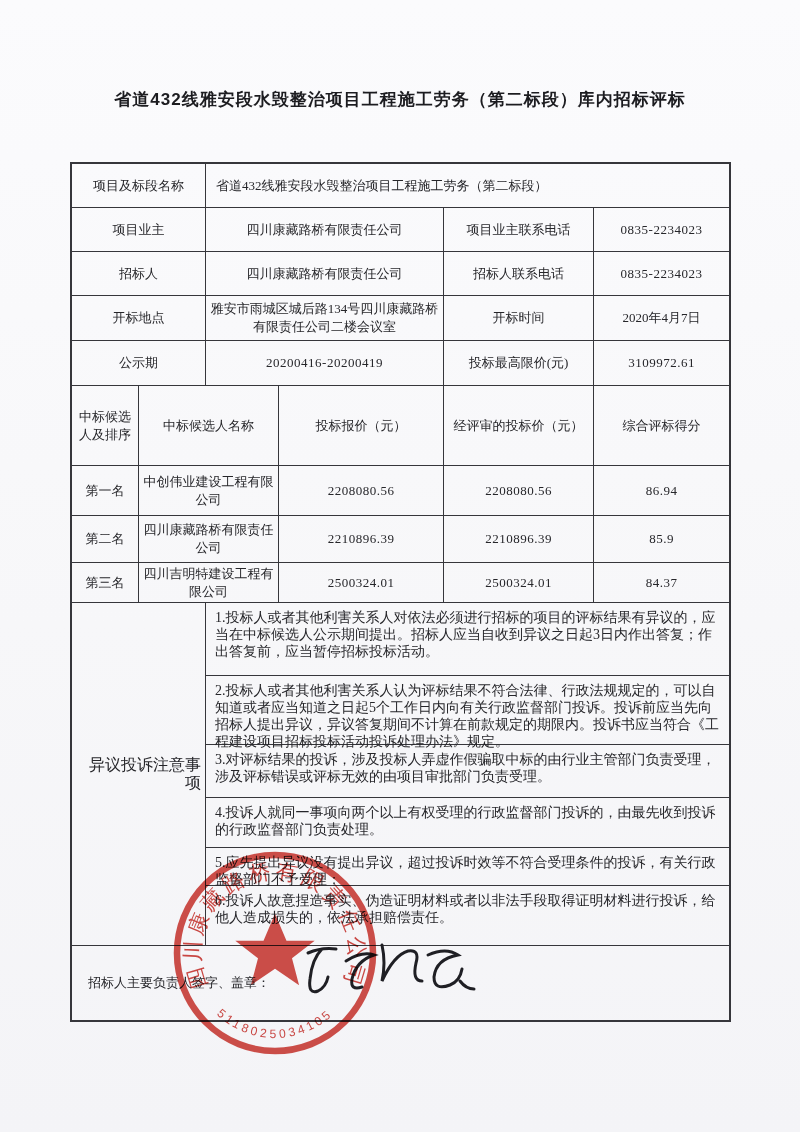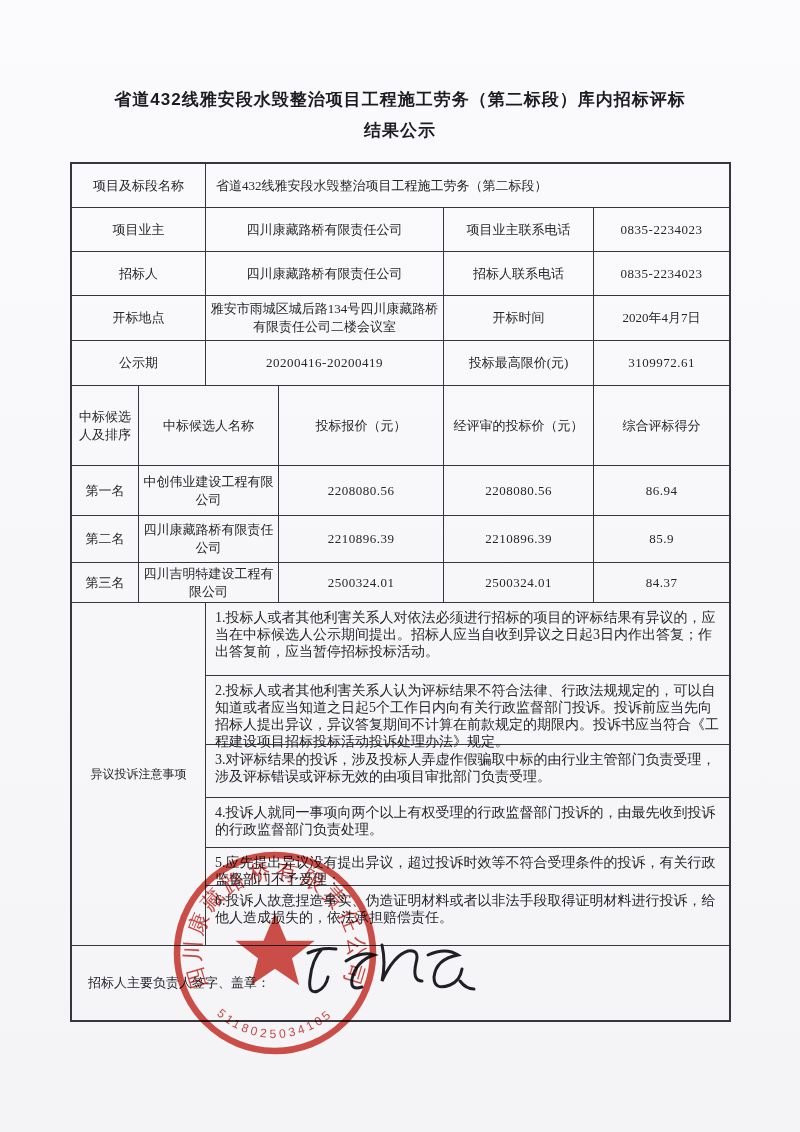--- a/index.html
+++ b/index.html
@@ -29,33 +29,32 @@
     font-size:13px;line-height:18px;text-align:center;
     padding:2px 4px;box-sizing:border-box;font-family:Liberation Serif, serif;
   }
   .noR{border-right:none;}
   .noB{border-bottom:none;}
   .left{justify-content:flex-start;text-align:left;padding-left:10px;}
   .notice{
     align-items:flex-start;justify-content:flex-start;text-align:left;
     font-size:14px;line-height:17px;padding:6px 9px 4px 9px;
   }
-  .nlabel{font-size:12px;text-align:right;}
+  .nlabel{font-size:16px;text-align:right;}
   .footer-cell{justify-content:flex-start;padding-left:16px;font-size:13px;}
   .num{letter-spacing:0.5px;}
   .stamp{position:absolute;left:163px;top:841px;width:224px;height:224px;
     mix-blend-mode:multiply;opacity:0.92;pointer-events:none;}
   .signature{position:absolute;left:290px;top:925px;width:200px;height:90px;pointer-events:none;}
 </style>
 </head>
 <body>
 
 <div class="title">
   <div>省道432线雅安段水毁整治项目工程施工劳务（第二标段）库内招标评标</div>
-  <div>结果公示</div>
 </div>
 
 <div class="sheet">
 
   <div class="cell" style="grid-row:1;grid-column:1/3">项目及标段名称</div>
   <div class="cell noR left" style="grid-row:1;grid-column:3/7">省道432线雅安段水毁整治项目工程施工劳务（第二标段）</div>
 
   <div class="cell" style="grid-row:2;grid-column:1/3">项目业主</div>
   <div class="cell" style="grid-row:2;grid-column:3/5">四川康藏路桥有限责任公司</div>
   <div class="cell" style="grid-row:2;grid-column:5">项目业主联系电话</div>

